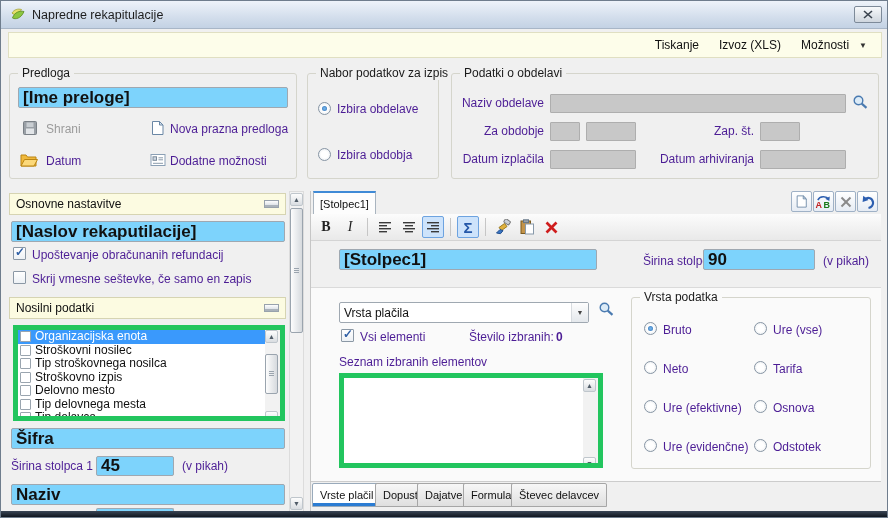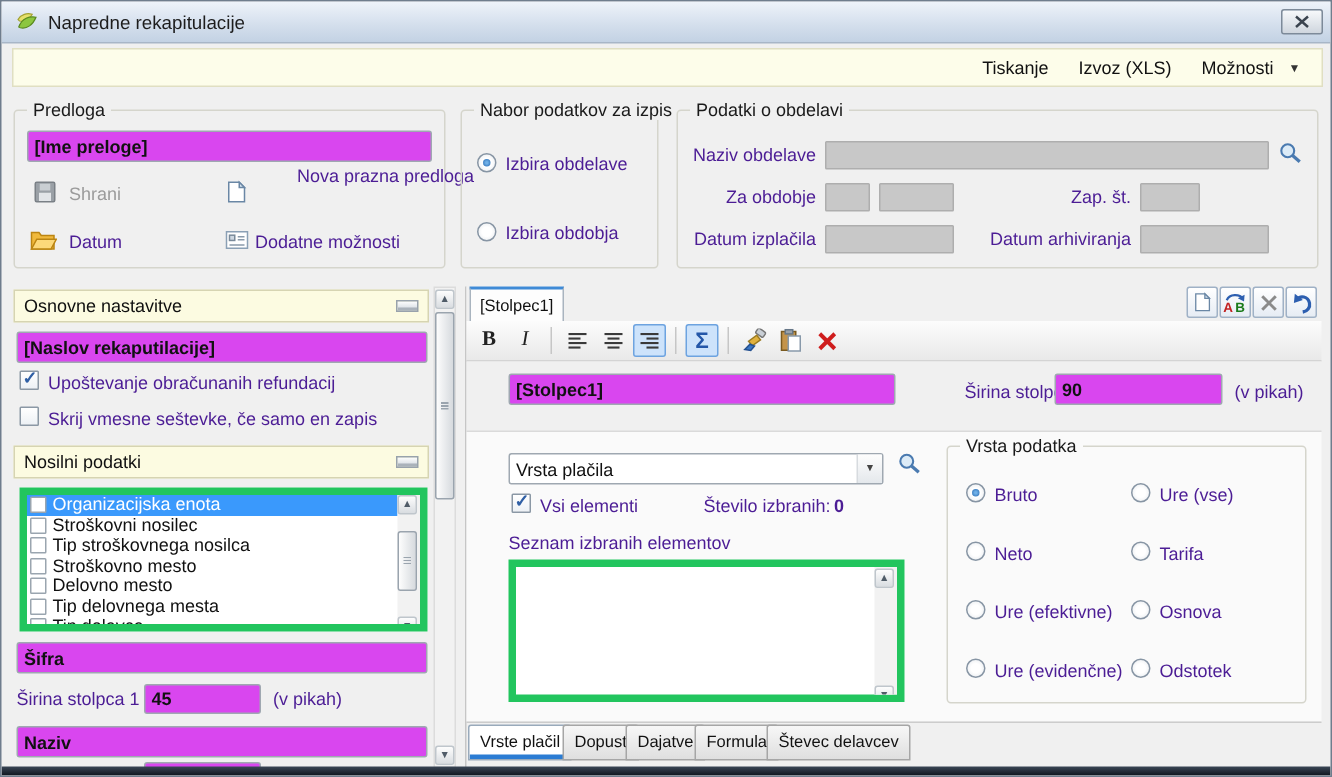--- a/index.html
+++ b/index.html
@@ -15,21 +15,21 @@
   
   .actionbar{position:absolute;left:7px;top:31px;width:874px;height:26px;background:#fdfdea;border:1px solid #e0dfc2;
     display:flex;align-items:center;justify-content:flex-end;gap:20px;padding-right:14px;}
   .action-link{font-size:12px;color:#111;cursor:default;}
   .caret{font-size:8px;color:#333;margin-left:-10px;}
   
   .group{position:absolute;border:1px solid #d5d5cc;border-radius:3px;background:transparent;}
   .group .legend{position:absolute;top:-8px;left:8px;background:#f0f0f0;padding:0 4px;font-size:12px;color:#1a1a1a;white-space:nowrap;}
   .group.on-light .legend{background:#fafafa;}
   
-  .tinput{position:absolute;background:#d946ef;border:1px solid #9fa8b1;border-radius:2px;font-size:12px;font-weight:bold;
+  .tinput{position:absolute;background:#7dd3fc;border:1px solid #9fa8b1;border-radius:2px;font-size:17px;font-weight:bold;
     color:#111;padding:0 4px;outline:none;}
   .dfield{position:absolute;background:#c8c8c8;border:1px solid #aeaeae;border-radius:1px;}
   .lbl{position:absolute;font-size:12px;color:#4c1d95;white-space:nowrap;}
   .lbl.r{text-align:right;}
   .lbl.dis{color:#9b9b9b;}
   
   .cb{position:absolute;width:13px;height:13px;border:1px solid #8b98a5;background:linear-gradient(#fff,#edf1f5);border-radius:1px;}
   .cb .mark{position:absolute;left:1px;top:-3px;font-size:12px;font-weight:bold;color:#2f5fa5;}
   .radio{position:absolute;width:13px;height:13px;border:1px solid #8795a4;border-radius:50%;background:radial-gradient(#fff 40%,#e4e8ec);}
   .radio.sel::after{content:"";position:absolute;left:3px;top:3px;width:5px;height:5px;border-radius:50%;
@@ -118,21 +118,21 @@
         <rect x="4" y="8.5" width="8" height="5.5" fill="#e2e5e8"></rect>
       </svg>
     </span>
     <span class="lbl dis" style="left:36px;top:48px;">Shrani</span>
     <span style="position:absolute;left:140px;top:46px;">
       <svg width="15" height="16" viewBox="0 0 15 16">
         <path d="M2.5 1.5 h7 L13 5 v9.5 H2.5 z" fill="#fff" stroke="#6a87a5"></path>
         <path d="M9.5 1.5 L13 5 H9.5 z" fill="#d7e4f1" stroke="#6a87a5"></path>
       </svg>
     </span>
-    <span class="lbl" style="left:160px;top:36px;margin-left:28px;">Nova prazna predloga</span>
+    <span class="lbl" style="left:160px;top:48px;">Nova prazna predloga</span>
     <span style="position:absolute;left:10px;top:78px;">
       <svg width="18" height="15" viewBox="0 0 18 15">
         <path d="M1 3 h5 l1.5 2 H16 v9 H1 z" fill="#f0b93c" stroke="#bb8512"></path>
         <path d="M1 14 L4.5 7.5 h13 L14 14 z" fill="#fcd97a" stroke="#bb8512"></path>
       </svg>
     </span>
     <span class="lbl" style="left:36px;top:80px;">Datum</span>
     <span style="position:absolute;left:140px;top:79px;">
       <svg width="16" height="14" viewBox="0 0 16 14">
         <rect x="1" y="1.5" width="14" height="11" fill="#fff" stroke="#8ba0b5"></rect>
@@ -199,21 +199,21 @@
       <div class="lrow">
           <span class="lcb"></span>
           <span>Stroškovni nosilec</span>
         </div>
       <div class="lrow">
           <span class="lcb"></span>
           <span>Tip stroškovnega nosilca</span>
         </div>
       <div class="lrow">
           <span class="lcb"></span>
-          <span>Stroškovno mesto</span>
+          <span>Stroškovno izpis</span>
         </div>
       <div class="lrow">
           <span class="lcb"></span>
           <span>Delovno mesto</span>
         </div>
       <div class="lrow">
           <span class="lcb"></span>
           <span>Tip delovnega mesta</span>
         </div>
       <div class="lrow">

